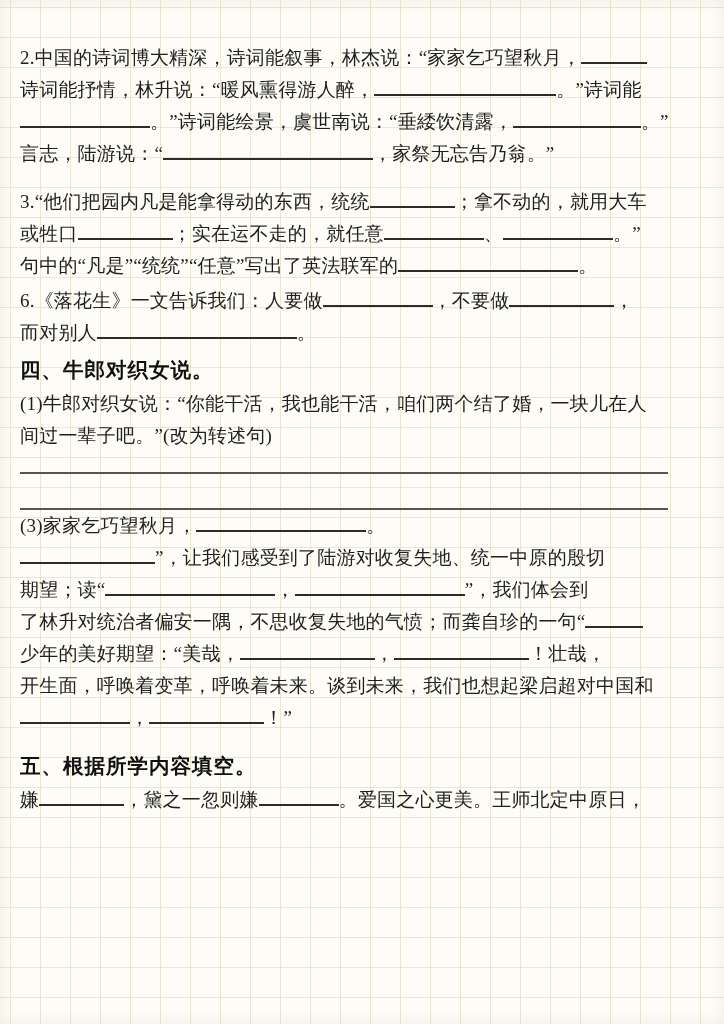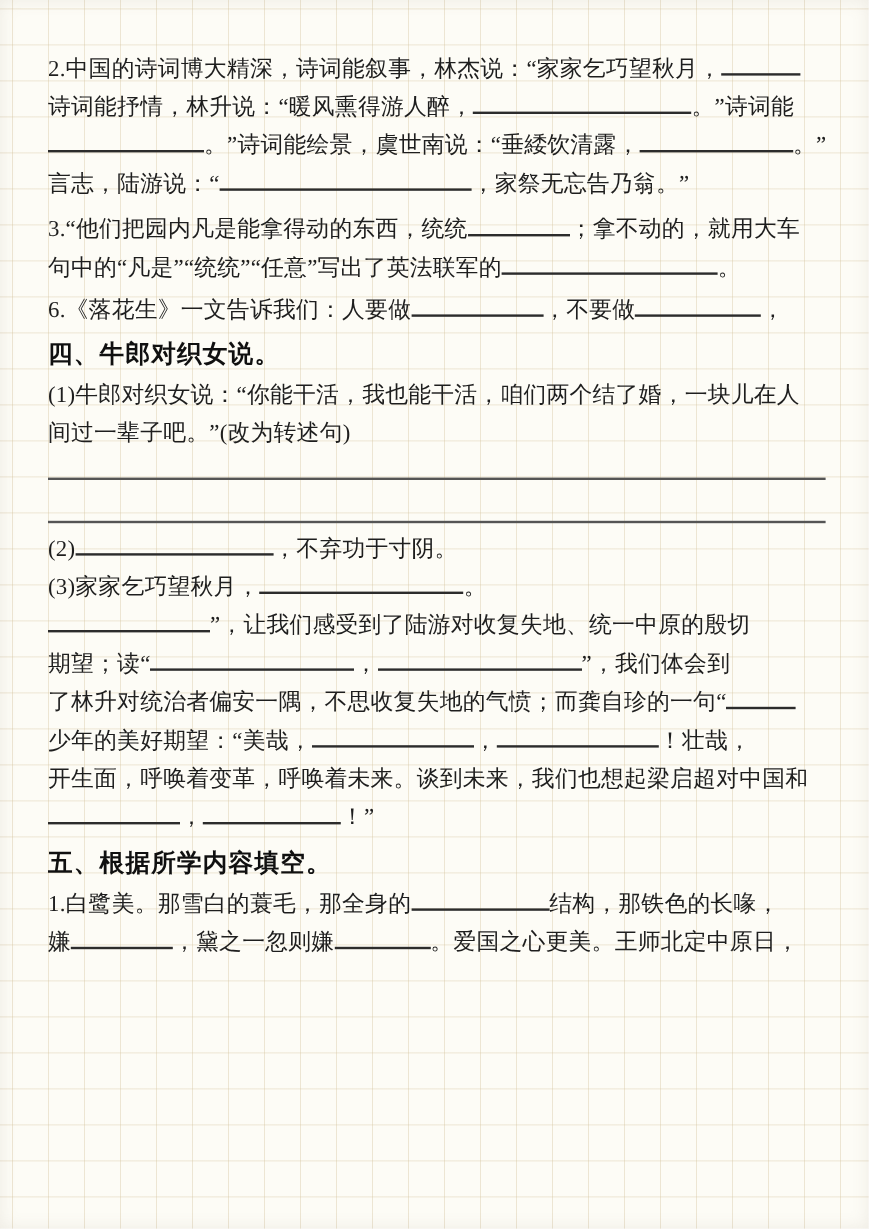--- a/index.html
+++ b/index.html
@@ -9,21 +9,21 @@
   }
   .page{
     position:relative;
     width:724px;height:1024px;box-sizing:border-box;
     background-color:#fdfcf6;
     background-image:
       linear-gradient(to right, rgba(213,196,158,0.40) 1px, transparent 1px),
       linear-gradient(to bottom, rgba(213,196,158,0.40) 1px, transparent 1px);
     background-size:30px 30px;
     background-position:10px 7px;
-    padding:42px 36px 0 40px;
+    padding:42px 36px 0 20px;
     color:#1e1e1e;
     box-shadow: inset 0 0 14px rgba(120,110,90,0.12);
   }
   .content{width:648px;}
   .para{margin:0;}
   .line{
     font-size:19px;
     line-height:32px;
     height:32px;
     white-space:nowrap;
@@ -54,47 +54,45 @@
 <body>
 
 <div class="page">
   <div class="content">
       <div class="para">
         <div class="line"><span class="txt">2.中国的诗词博大精深，诗词能叙事，林杰说：“家家乞巧望秋月，</span><span class="blank" style="width: 66px;"></span></div>
         <div class="line"><span class="txt">诗词能抒情，林升说：“暖风熏得游人醉，</span><span class="blank" style="width: 182px;"></span><span class="txt">。”诗词能</span></div>
         <div class="line"><span class="blank" style="width: 130px;"></span><span class="txt">。”诗词能绘景，虞世南说：“垂緌饮清露，</span><span class="blank" style="width: 128px;"></span><span class="txt">。”</span></div>
         <div class="line"><span class="txt">言志，陆游说：“</span><span class="blank" style="width: 210px;"></span><span class="txt">，家祭无忘告乃翁。”</span></div>
       </div>
-      <div class="para" style="margin-top: 6px;">
+      <div class="para" style="margin-top: 16px;">
         <div class="line"><span class="txt">3.“他们把园内凡是能拿得动的东西，统统</span><span class="blank" style="width: 85px;"></span><span class="txt">；拿不动的，就用大车</span></div>
+        <div class="line"><span class="txt">或牲口</span><span class="blank" style="width: 95px;"></span><span class="txt">；实在运不走的，就任意</span><span class="blank" style="width: 100px;"></span><span class="txt">、</span><span class="blank" style="width: 110px;"></span><span class="txt">。”</span></div>
         <div class="line"><span class="txt">句中的“凡是”“统统”“任意”写出了英法联军的</span><span class="blank" style="width: 180px;"></span><span class="txt">。</span></div>
       </div>
       <div class="para" style="margin-top: 3px;">
         <div class="line"><span class="txt">6.《落花生》一文告诉我们：人要做</span><span class="blank" style="width: 110px;"></span><span class="txt">，不要做</span><span class="blank" style="width: 105px;"></span><span class="txt">，</span></div>
+        <div class="line"><span class="txt">而对别人</span><span class="blank" style="width: 200px;"></span><span class="txt">。</span></div>
       </div>
       <div class="heading" style="margin-top: 3px;">四、牛郎对织女说。</div>
       <div class="para">
         <div class="line"><span class="txt">(1)牛郎对织女说：“你能干活，我也能干活，咱们两个结了婚，一块儿在人</span></div>
         <div class="line"><span class="txt">间过一辈子吧。”(改为转述句)</span></div>
       </div>
       <div class="rule" style="margin-top: 20px;"></div>
       <div class="rule" style="margin-top: 34px;"></div>
-      <div class="para" style="margin-top: 6px;">
-        <div class="line"><span class="txt">(2)</span><span class="blank" style="width: 165px;"></span><span class="txt">，不弃功于寸阴。</span></div>
-      </div>
       <div class="para">
         <div class="line"><span class="txt">(3)家家乞巧望秋月，</span><span class="blank" style="width: 170px;"></span><span class="txt">。</span></div>
       </div>
       <div class="para">
         <div class="line"><span class="blank" style="width: 135px;"></span><span class="txt">”，让我们感受到了陆游对收复失地、统一中原的殷切</span></div>
         <div class="line"><span class="txt">期望；读“</span><span class="blank" style="width: 170px;"></span><span class="txt">，</span><span class="blank" style="width: 170px;"></span><span class="txt">”，我们体会到</span></div>
         <div class="line"><span class="txt">了林升对统治者偏安一隅，不思收复失地的气愤；而龚自珍的一句“</span><span class="blank" style="width: 58px;"></span></div>
         <div class="line"><span class="txt">少年的美好期望：“美哉，</span><span class="blank" style="width: 135px;"></span><span class="txt">，</span><span class="blank" style="width: 135px;"></span><span class="txt">！壮哉，</span></div>
         <div class="line"><span class="txt">开生面，呼唤着变革，呼唤着未来。谈到未来，我们也想起梁启超对中国和</span></div>
         <div class="line"><span class="blank" style="width: 110px;"></span><span class="txt">，</span><span class="blank" style="width: 115px;"></span><span class="txt">！”</span></div>
       </div>
-      <div class="heading" style="margin-top: 4px;">五、根据所学内容填空。</div>
+      <div class="heading" style="margin-top: 14px;">五、根据所学内容填空。</div>
       <div class="para">
-        <div class="line"><span class="txt">1.白鹭美。那雪白的蓑毛，那全身的</span><span class="blank" style="width: 115px;"></span><span class="txt">结构，那铁色的长喙，</span></div>
         <div class="line"><span class="txt">嫌</span><span class="blank" style="width: 85px;"></span><span class="txt">，黛之一忽则嫌</span><span class="blank" style="width: 80px;"></span><span class="txt">。爱国之心更美。王师北定中原日，</span></div>
       </div>
     </div>
 </div>
 
 </body></html>

